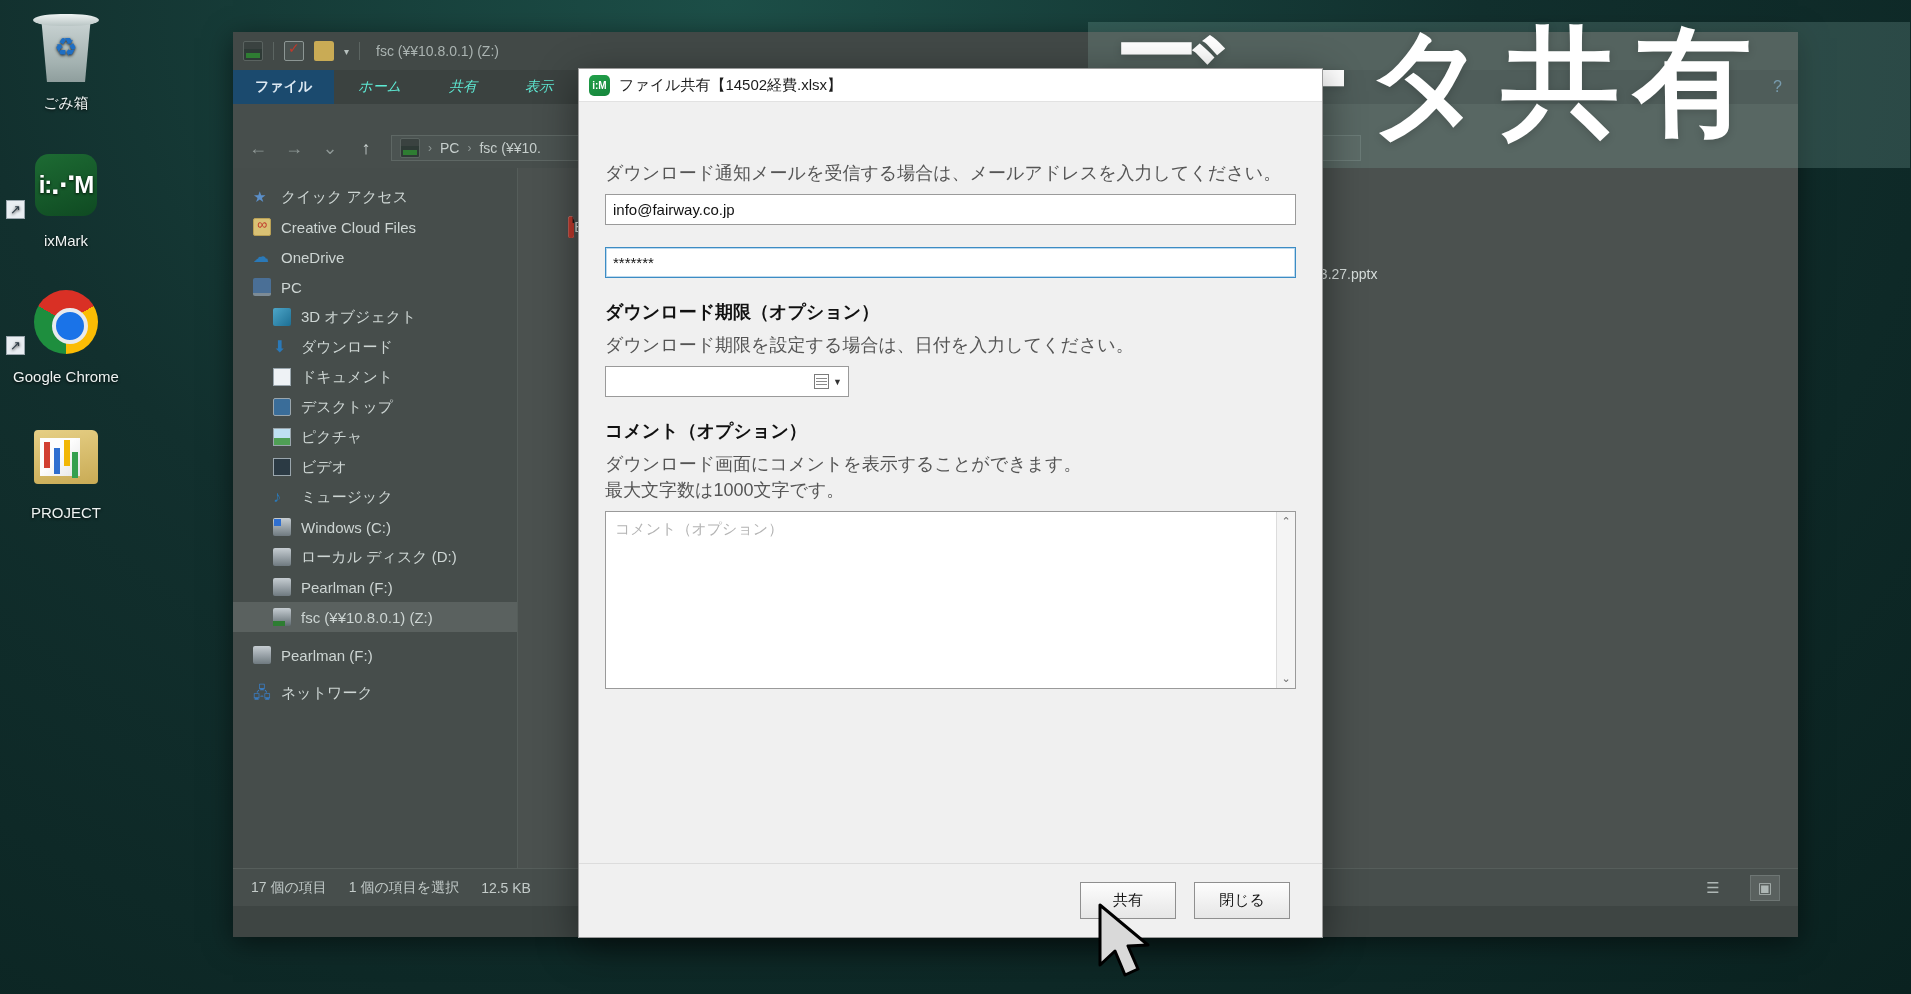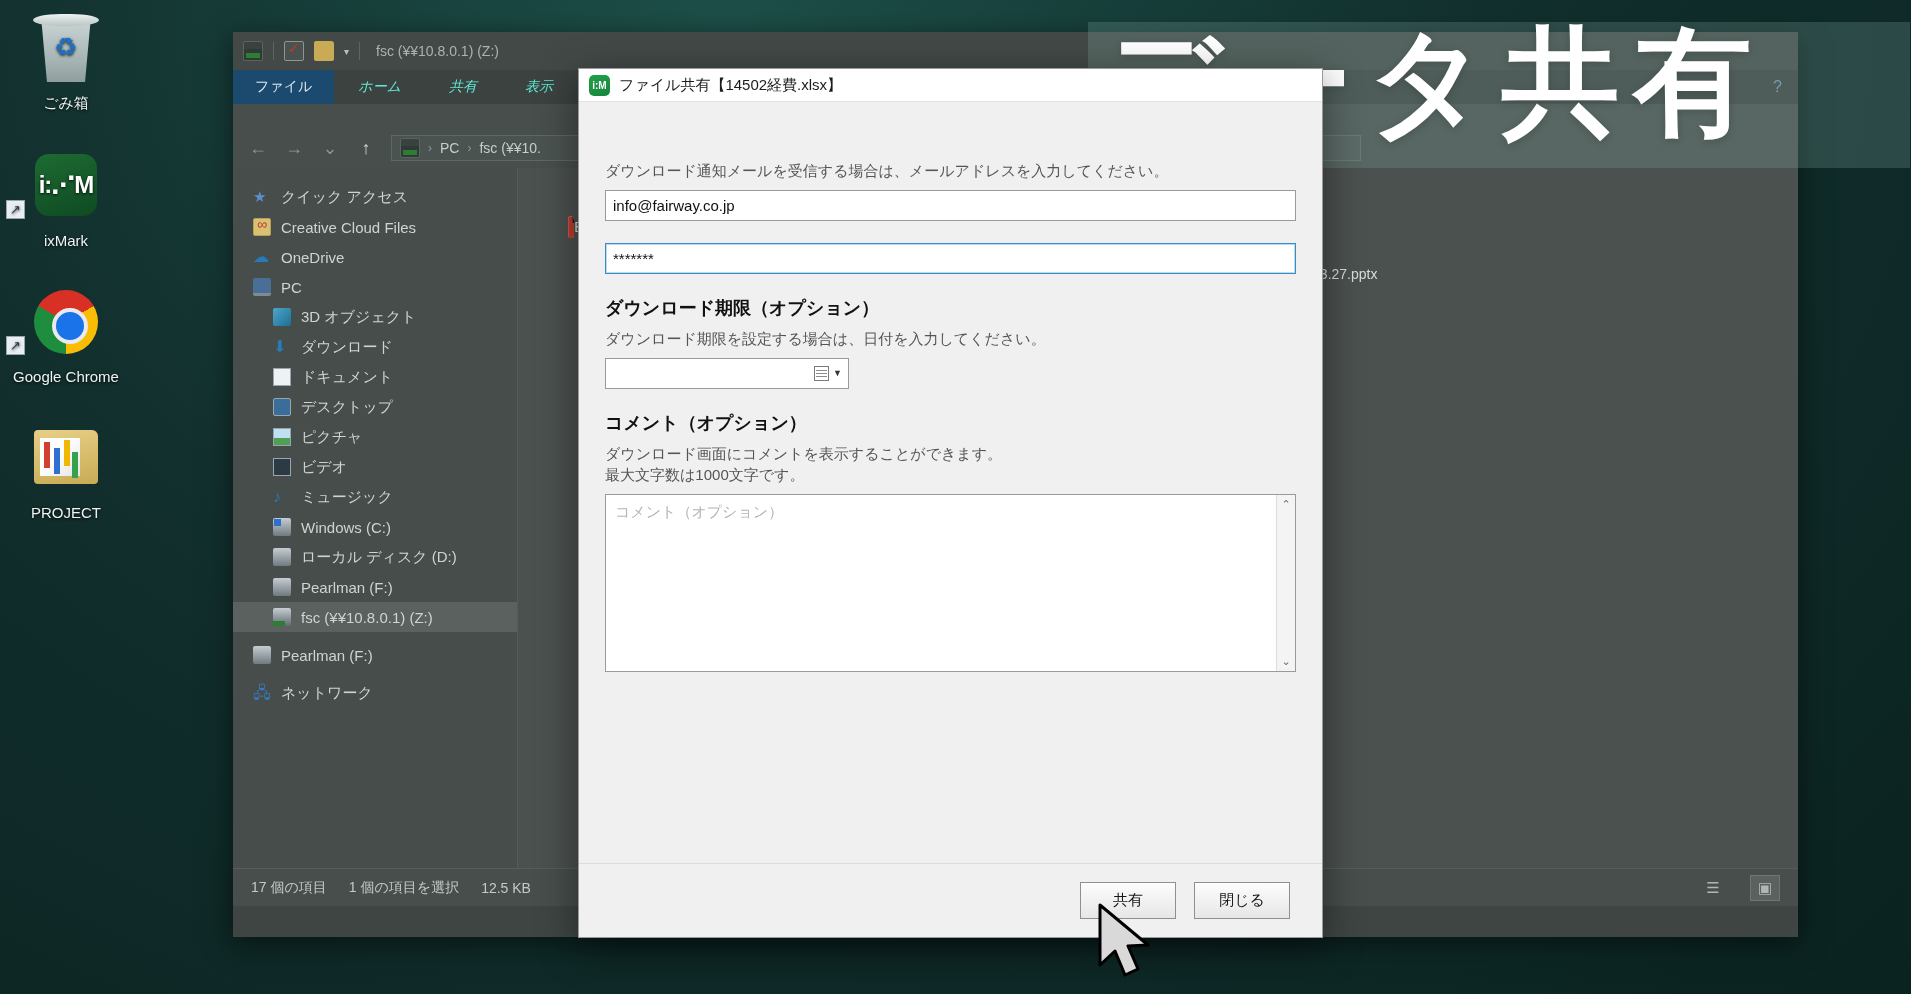--- a/index.html
+++ b/index.html
@@ -109,21 +109,21 @@
   .ico-props::after{ content:"✓"; position:absolute; left:3px; top:-2px; color:#c0392b; font-size:14px;}
   .ico-folder{ background:#c9ab55; border-radius:2px 3px 2px 2px;}
   .qat-sep { width:1px; height:18px; background:#5c6562; }
   .qat-caret{ font-size:10px; color:#b7c0be; }
   .exp-title-text { margin-left: 6px; color:#aab3b1; font-size:14px; }
 
   .exp-ribbon-tabs {
     height: 34px; display:flex; align-items:stretch; background:#3b4240; font-size:14px;
   }
   .rb-file {
-    background:#1b4a6e; color:#dce8f2; padding: 0 22px; display:flex; align-items:center;
+    background:#1b4a6e; color:#dce8f2; padding: 0 22px; display:flex; align-items:center;font-weight:bold;
   }
   .rb-tab { padding: 0 24px; display:flex; align-items:center; color:#5eead4;font-style:italic; }
 
   .exp-ribbon-body { height: 24px; background:#474e4c; }
 
   .exp-addressbar {
     height: 40px; display:flex; align-items:center; gap:14px; padding:0 14px;
     background:#474e4c; font-size:15px; color:#b6bebc;
   }
   .nav-btn { font-size:18px; color:#8e9795; width:22px; text-align:center;}
@@ -243,21 +243,21 @@
     border-bottom:1px solid #e2e2e2;
   }
   .dlg-app-ico{
     width:21px; height:21px; border-radius:5px; background:linear-gradient(160deg,#22a04a,#15853b);
     color:#fff; font-size:10px; font-weight:bold; display:flex; align-items:center; justify-content:center;
   }
   .dlg-title-text{ font-size:15px; color:#1c1c1c; }
 
   .dlg-body{ flex:1; padding: 20px 26px 0 26px; overflow:hidden; }
   .sec-title{ font-size:18px; font-weight:bold; color:#111; margin-bottom: 8px; }
-  .sec-desc{ font-size:15px; color:#555; line-height:1.45; margin-bottom:8px; }
+  .sec-desc{ font-size:18px; color:#555; line-height:1.45; margin-bottom:8px; }
   .txt-input{
     width:100%; height:31px; border:1px solid #9a9a9a; background:#fff;
     padding: 0 7px; font-size:15px; color:#111; line-height:29px;
   }
   .txt-input.focused{ border:1px solid #3c8cc4; box-shadow: inset 0 0 0 1px #bcd9ee; }
   .sec{ margin-bottom: 22px; }
   .date-wrap{ width:244px; height:31px; border:1px solid #9a9a9a; background:#fff;
     display:flex; align-items:center; justify-content:flex-end; padding-right:6px; gap:4px; }
   .cal-ico{ width:15px; height:15px; border:1px solid #7b7b7b; background:#fff; position:relative;}
   .cal-ico::after{ content:""; position:absolute; left:1px; top:3px; right:1px; bottom:1px;

